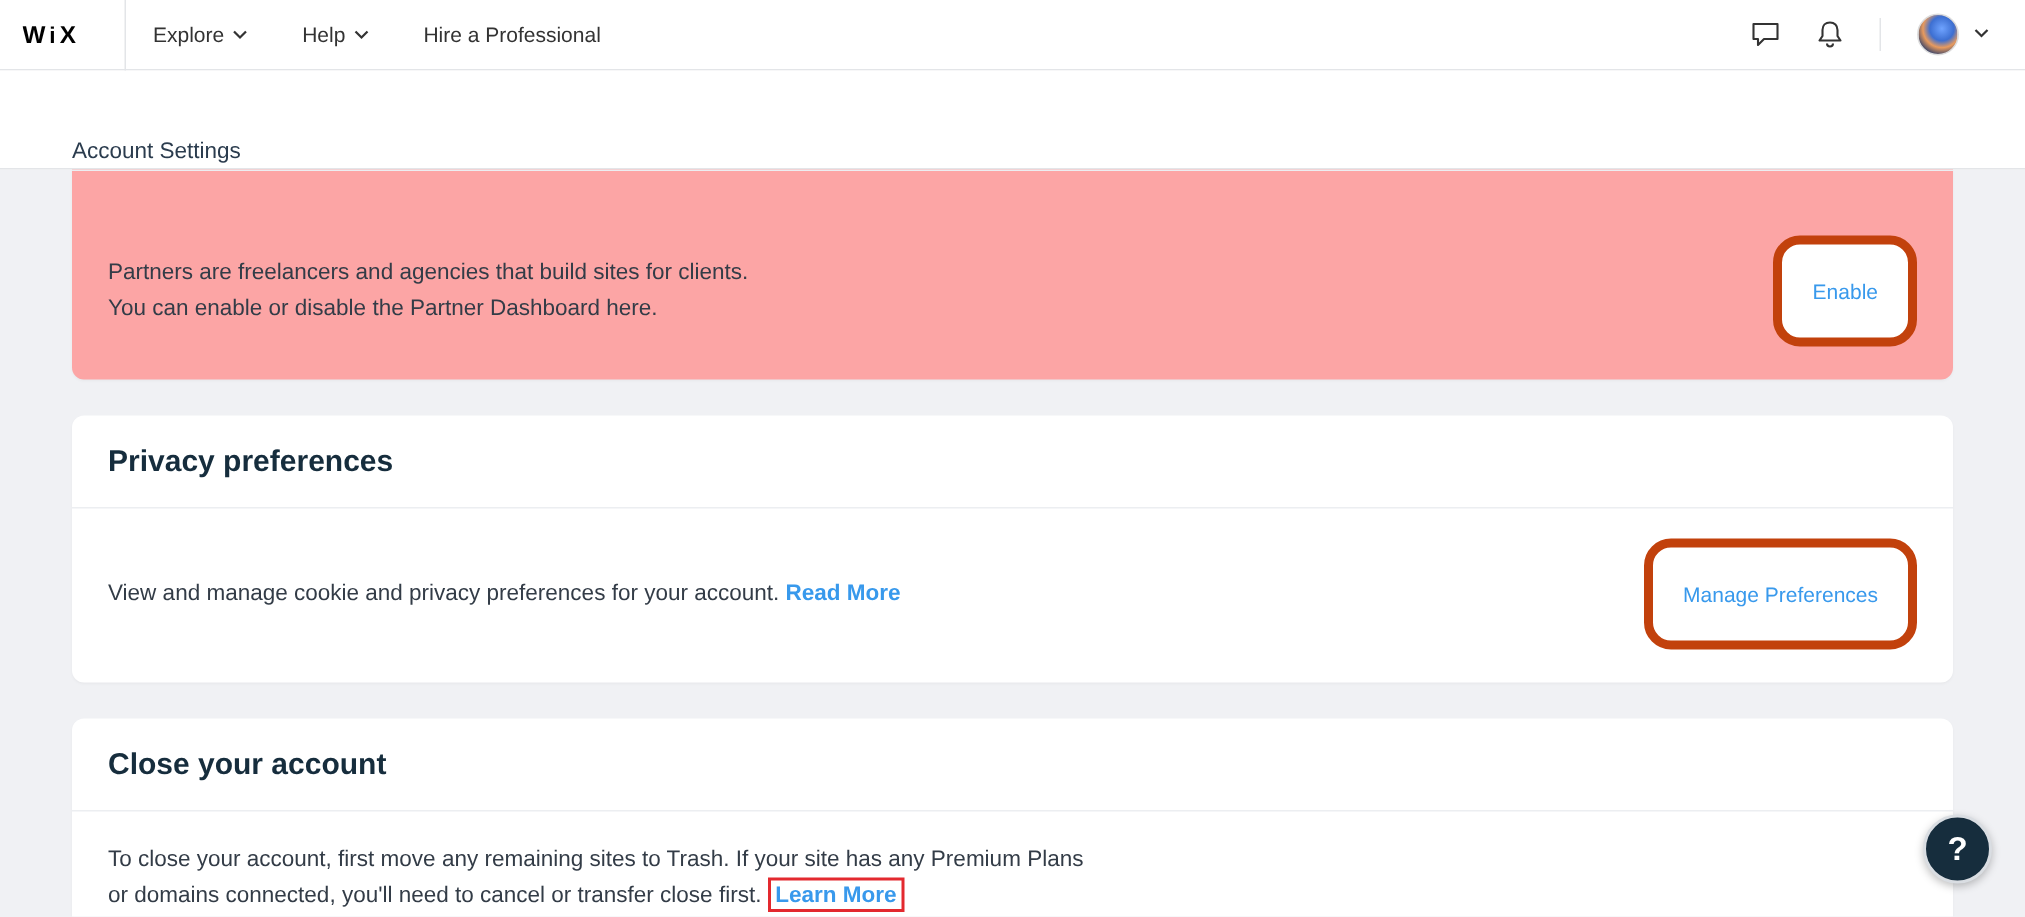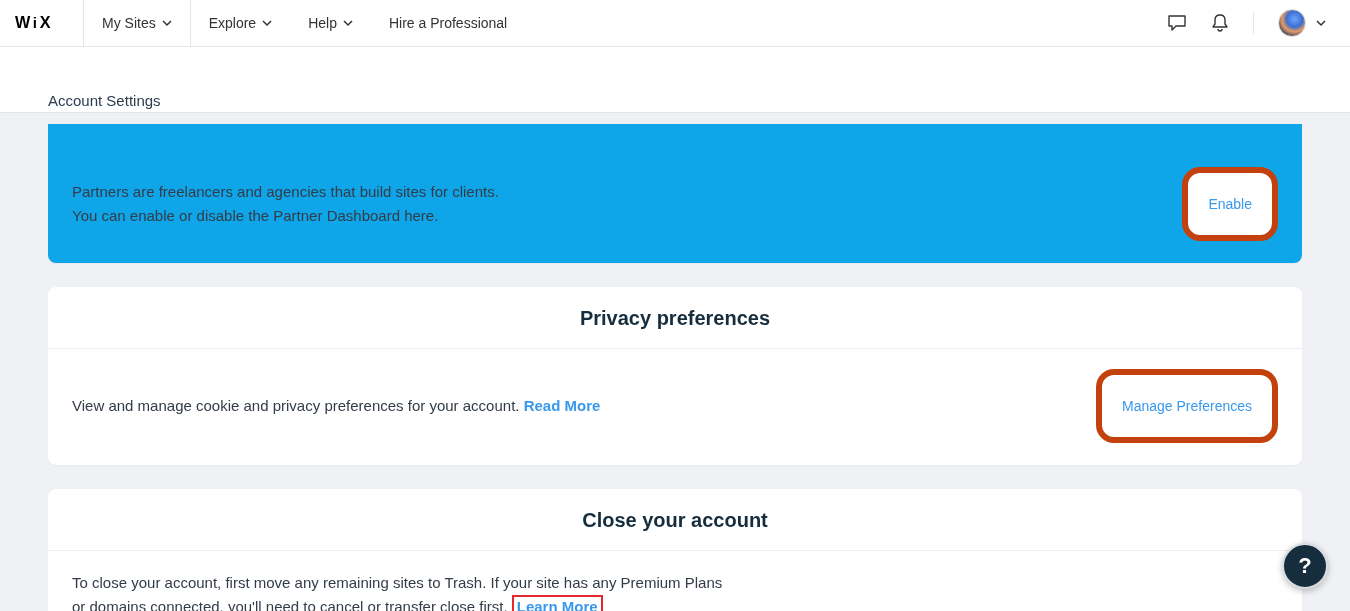--- a/index.html
+++ b/index.html
@@ -76,40 +76,39 @@
 
     .card {
       background: #fff;
       border-radius: 8px;
       margin-top: 24px;
       box-shadow: 0 1px 2px rgba(0,0,0,0.04);
       overflow: hidden;
     }
 
     .card-partial-top {
-      background: #0ea5e9;
+      background: #fca5a5;
       border-radius: 0 0 8px 8px;
       box-shadow: 0 1px 2px rgba(0,0,0,0.04);
       overflow: hidden;
-      margin-top: 10px;
+      margin-top: 0;
     }
     .card-top-rule {
       border-top: 1px solid #eceef1;
       height: 24px;
     }
 
     .card-header {
       padding: 20px 24px 18px 24px;
       border-bottom: 1px solid #eceef1;
     }
     .card-header h2 {
       font-size: 20px;
       font-weight: 700;
       color: #162d3d;
-      text-align: center;
     }
     .card-body {
       padding: 20px 24px 22px 24px;
       display: flex;
       align-items: center;
       gap: 24px;
     }
     .card-text {
       flex: 1;
       font-size: 15px;
@@ -167,28 +166,20 @@
 
 <div class="topnav">
   <div class="logo">
     <svg viewBox="0 0 100 36">
       <text x="0" y="28" font-family="Arial Black, Arial, sans-serif" font-weight="900" font-size="30" fill="#000">W</text>
       <text x="33" y="28" font-family="Arial Black, Arial, sans-serif" font-weight="900" font-size="28" fill="#000">i</text>
       <text x="46" y="28" font-family="Arial Black, Arial, sans-serif" font-weight="900" font-size="30" fill="#000">X</text>
     </svg>
   </div>
   <div class="nav-left">
-    <div class="nav-item first-group">
-      <span>My Sites</span>
-      <span class="chev">
-        <svg class="chev-svg" viewBox="0 0 10 10">
-            <path d="M1 3 L5 7 L9 3" stroke="#333" stroke-width="1.5" fill="none"></path>
-          </svg>
-      </span>
-    </div>
     <div class="nav-item">
       <span>Explore</span>
       <span class="chev">
         <svg class="chev-svg" viewBox="0 0 10 10">
             <path d="M1 3 L5 7 L9 3" stroke="#333" stroke-width="1.5" fill="none"></path>
           </svg>
       </span>
     </div>
     <div class="nav-item">
       <span>Help</span>

